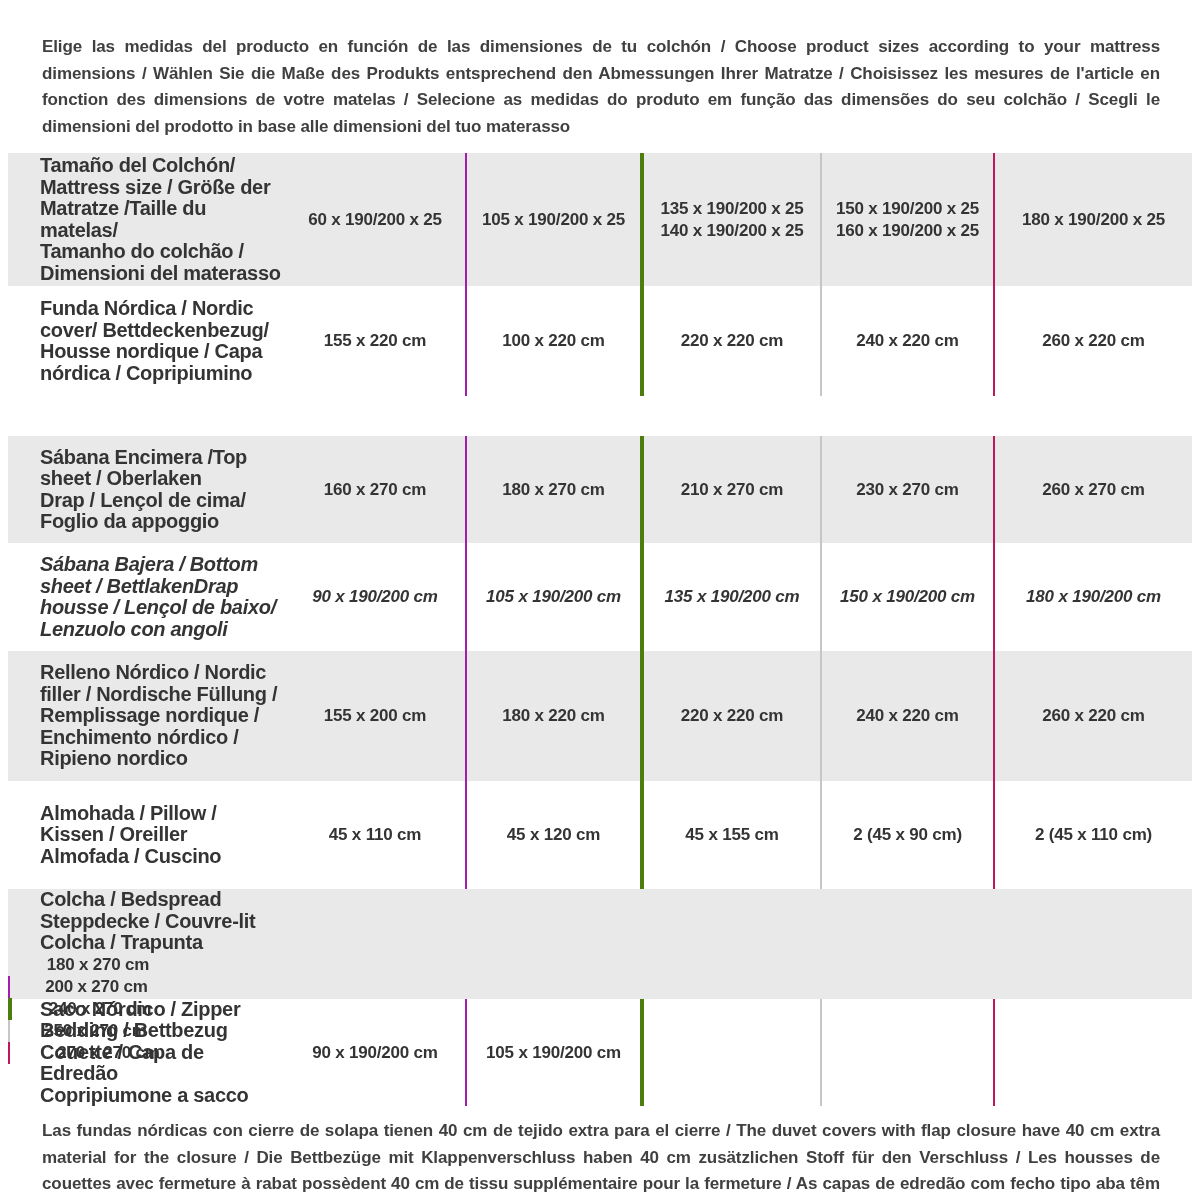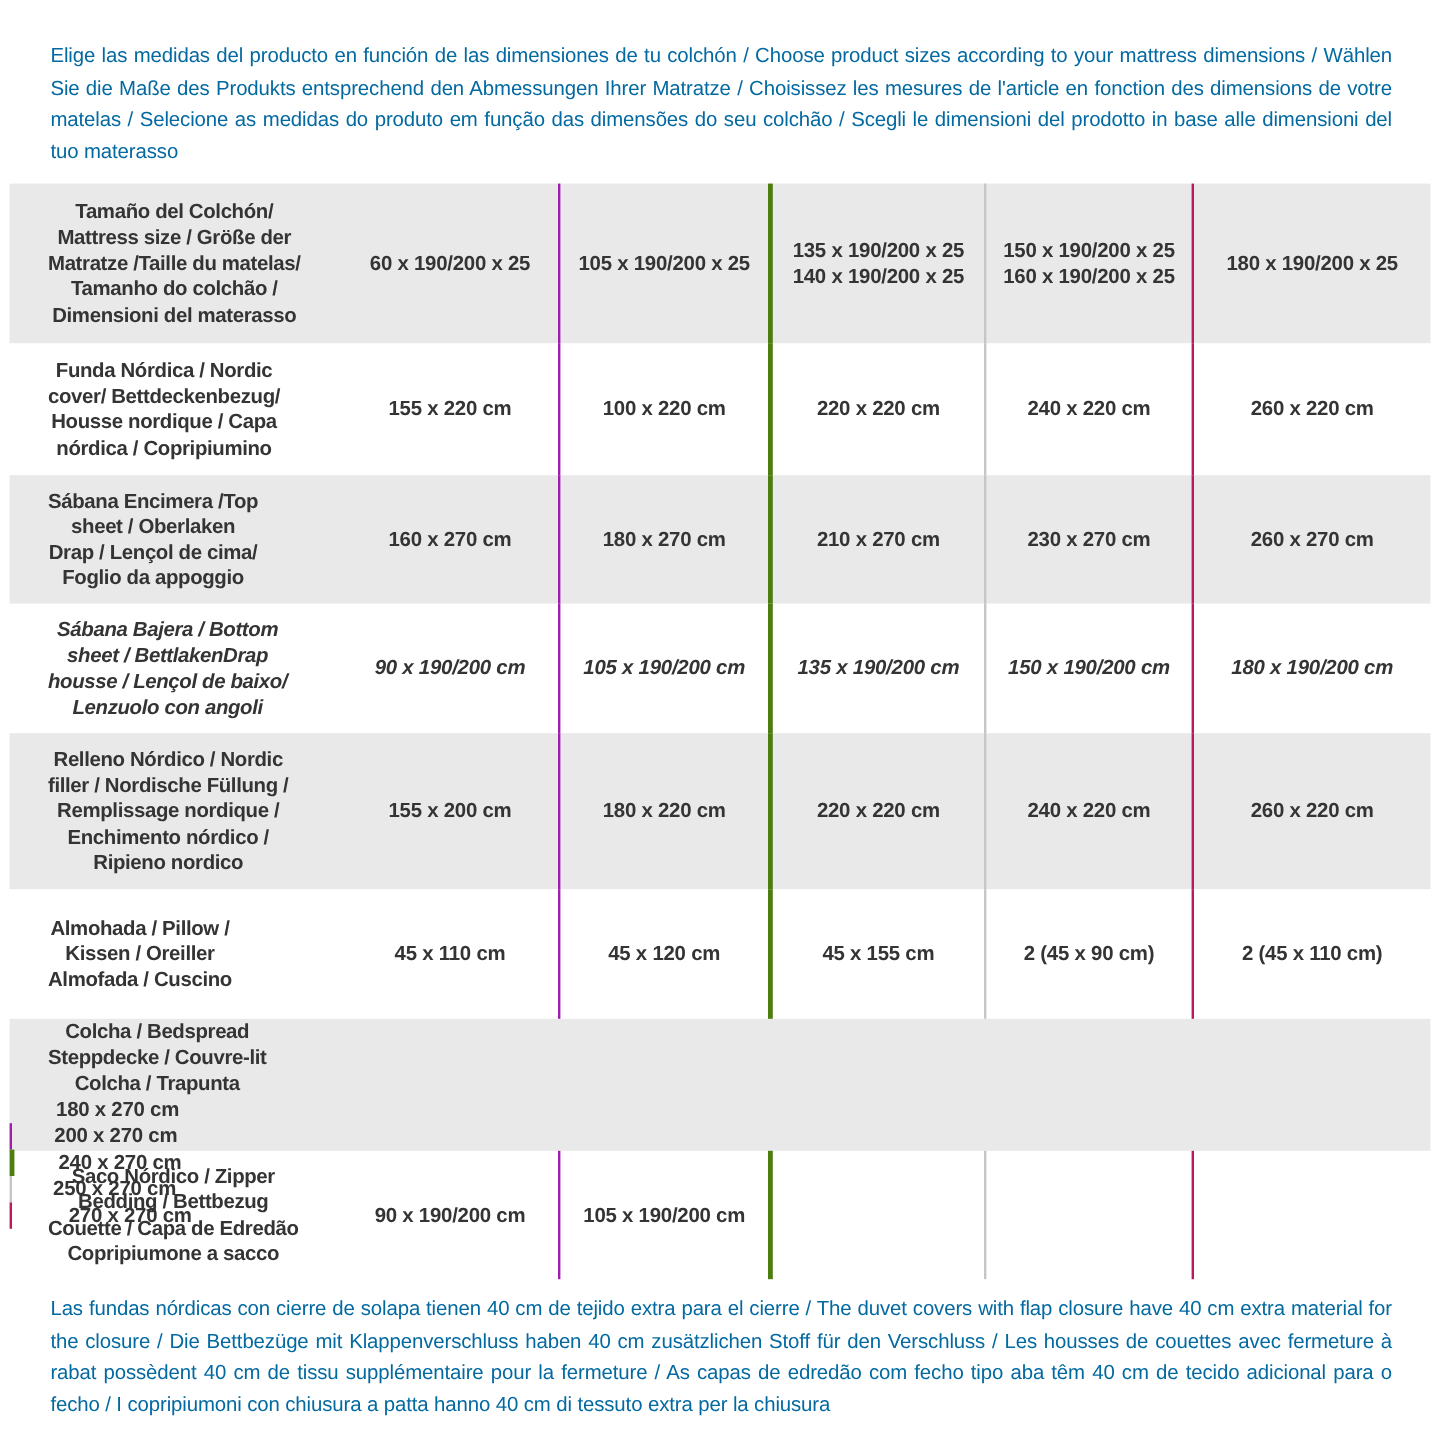--- a/index.html
+++ b/index.html
@@ -6,67 +6,67 @@
   .page {
     position: relative;
     width: 1200px;
     height: 1200px;
     background: #ffffff;
     font-family: "Liberation Sans", sans-serif;
     color: #1b1b1b;
     overflow: hidden;
   }
   .para {
-    font-weight: 400;
+    font-weight: 700;
     font-size: 17px;
     line-height: 26.5px;
     text-align: justify;
     letter-spacing: -0.1px;
-    color: #0369a1;
+    color: #404040;
     margin: 0 40px 0 42px;
   }
   .intro { padding-top: 34px; }
   .footnote { margin-top: 12px; }
 
   .size-table { margin: 13px 8px 0 8px; width: 1184px; }
   .row { display: flex; width: 100%; }
   .row.stripe { background: #e9e9e9; }
   .cell {
     box-sizing: border-box;
     display: flex;
     align-items: center;
     font-weight: 700;
     color: #343434;
     white-space: pre-line;
   }
   .c-label {
     width: 277px;
     padding-left: 32px;
     justify-content: flex-start;
-    text-align: center;
-    font-size: 17px;
+    text-align: left;
+    font-size: 20px;
     line-height: 21.5px;
     letter-spacing: -0.3px;
   }
   .c-val {
     justify-content: center;
     text-align: center;
     font-size: 17px;
     line-height: 22px;
     letter-spacing: -0.2px;
   }
   .c-v1 { width: 180px; }
   .c-v2 { width: 175px; border-left: 2px solid #a21caf; }
   .c-v3 { width: 180px; border-left: 4px solid #4d7c0f; }
   .c-v4 { width: 173px; border-left: 2px solid #c6c6c6; }
   .c-v5 { width: 199px; border-left: 2px solid #be185d; }
 
   .r0 { height: 133px; }
   .r1 { height: 110px; }
-  .r2 { height: 107px; }
+  .r2 { height: 107px; margin-top: 40px; }
   .r3 { height: 108px; font-style: italic; }
   .r4 { height: 130px; }
   .r5 { height: 108px; }
   .r6 { height: 110px; flex-direction: column; }
   .r7 { height: 107px; }
 </style>
 </head>
 <body>
 
 <div class="page">

